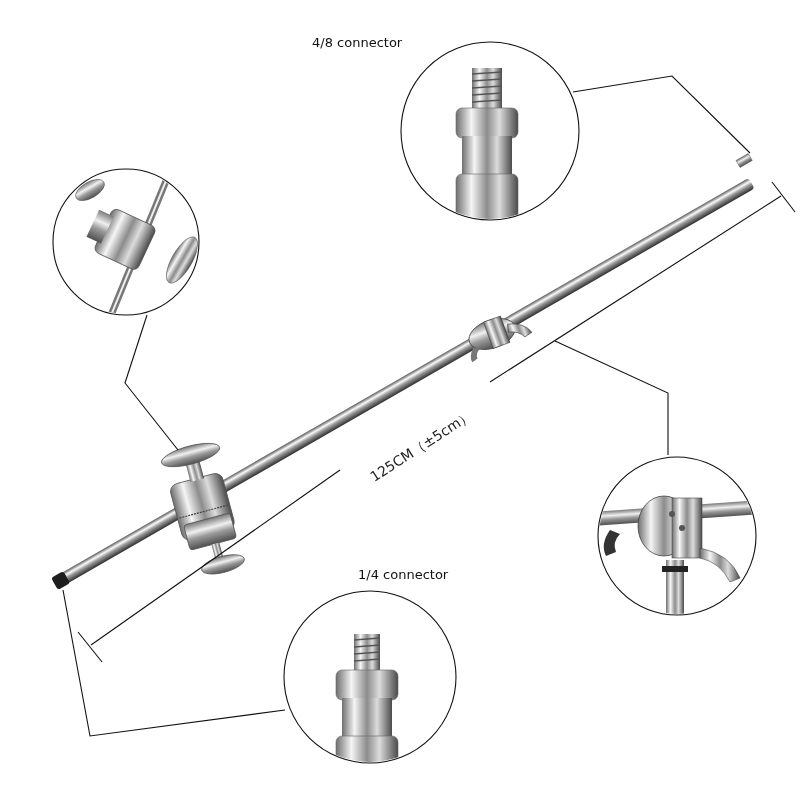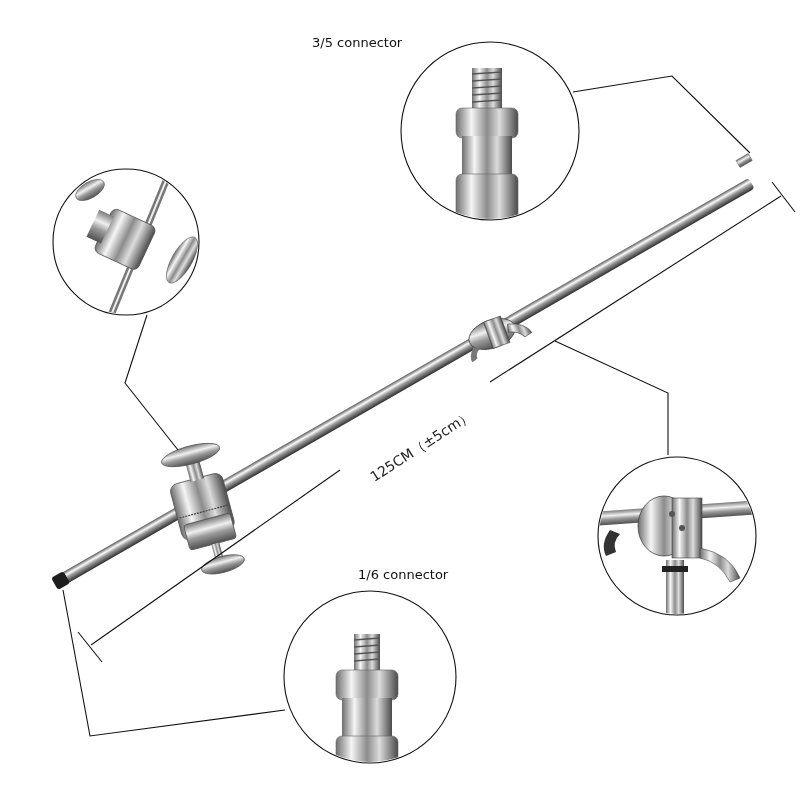--- a/index.html
+++ b/index.html
@@ -154,15 +154,15 @@
         <line x1="354" y1="654" x2="380" y2="652"></line>
         <line x1="354" y1="661" x2="380" y2="659"></line>
       </g>
       <rect x="336" y="670" width="62" height="30" rx="6" fill="url(#chromeV)" stroke="#666" stroke-width="0.6"></rect>
       <rect x="342" y="698" width="50" height="40" fill="url(#chromeV)"></rect>
       <rect x="336" y="736" width="62" height="60" rx="6" fill="url(#chromeV)" stroke="#666" stroke-width="0.6"></rect>
     </g>
   </g>
 </svg>
 
-<div class="label" style="left:312px; top:35px;">3/5 connector</div>
-<div class="label" style="left:358px; top:567px;">1/6 connector</div>
+<div class="label" style="left:312px; top:35px;">4/8 connector</div>
+<div class="label" style="left:358px; top:567px;">1/4 connector</div>
 <div class="dim-label" style="left:372px; top:470px; transform:rotate(-33deg);">125CM（±5cm）</div>
 
 </body></html>

